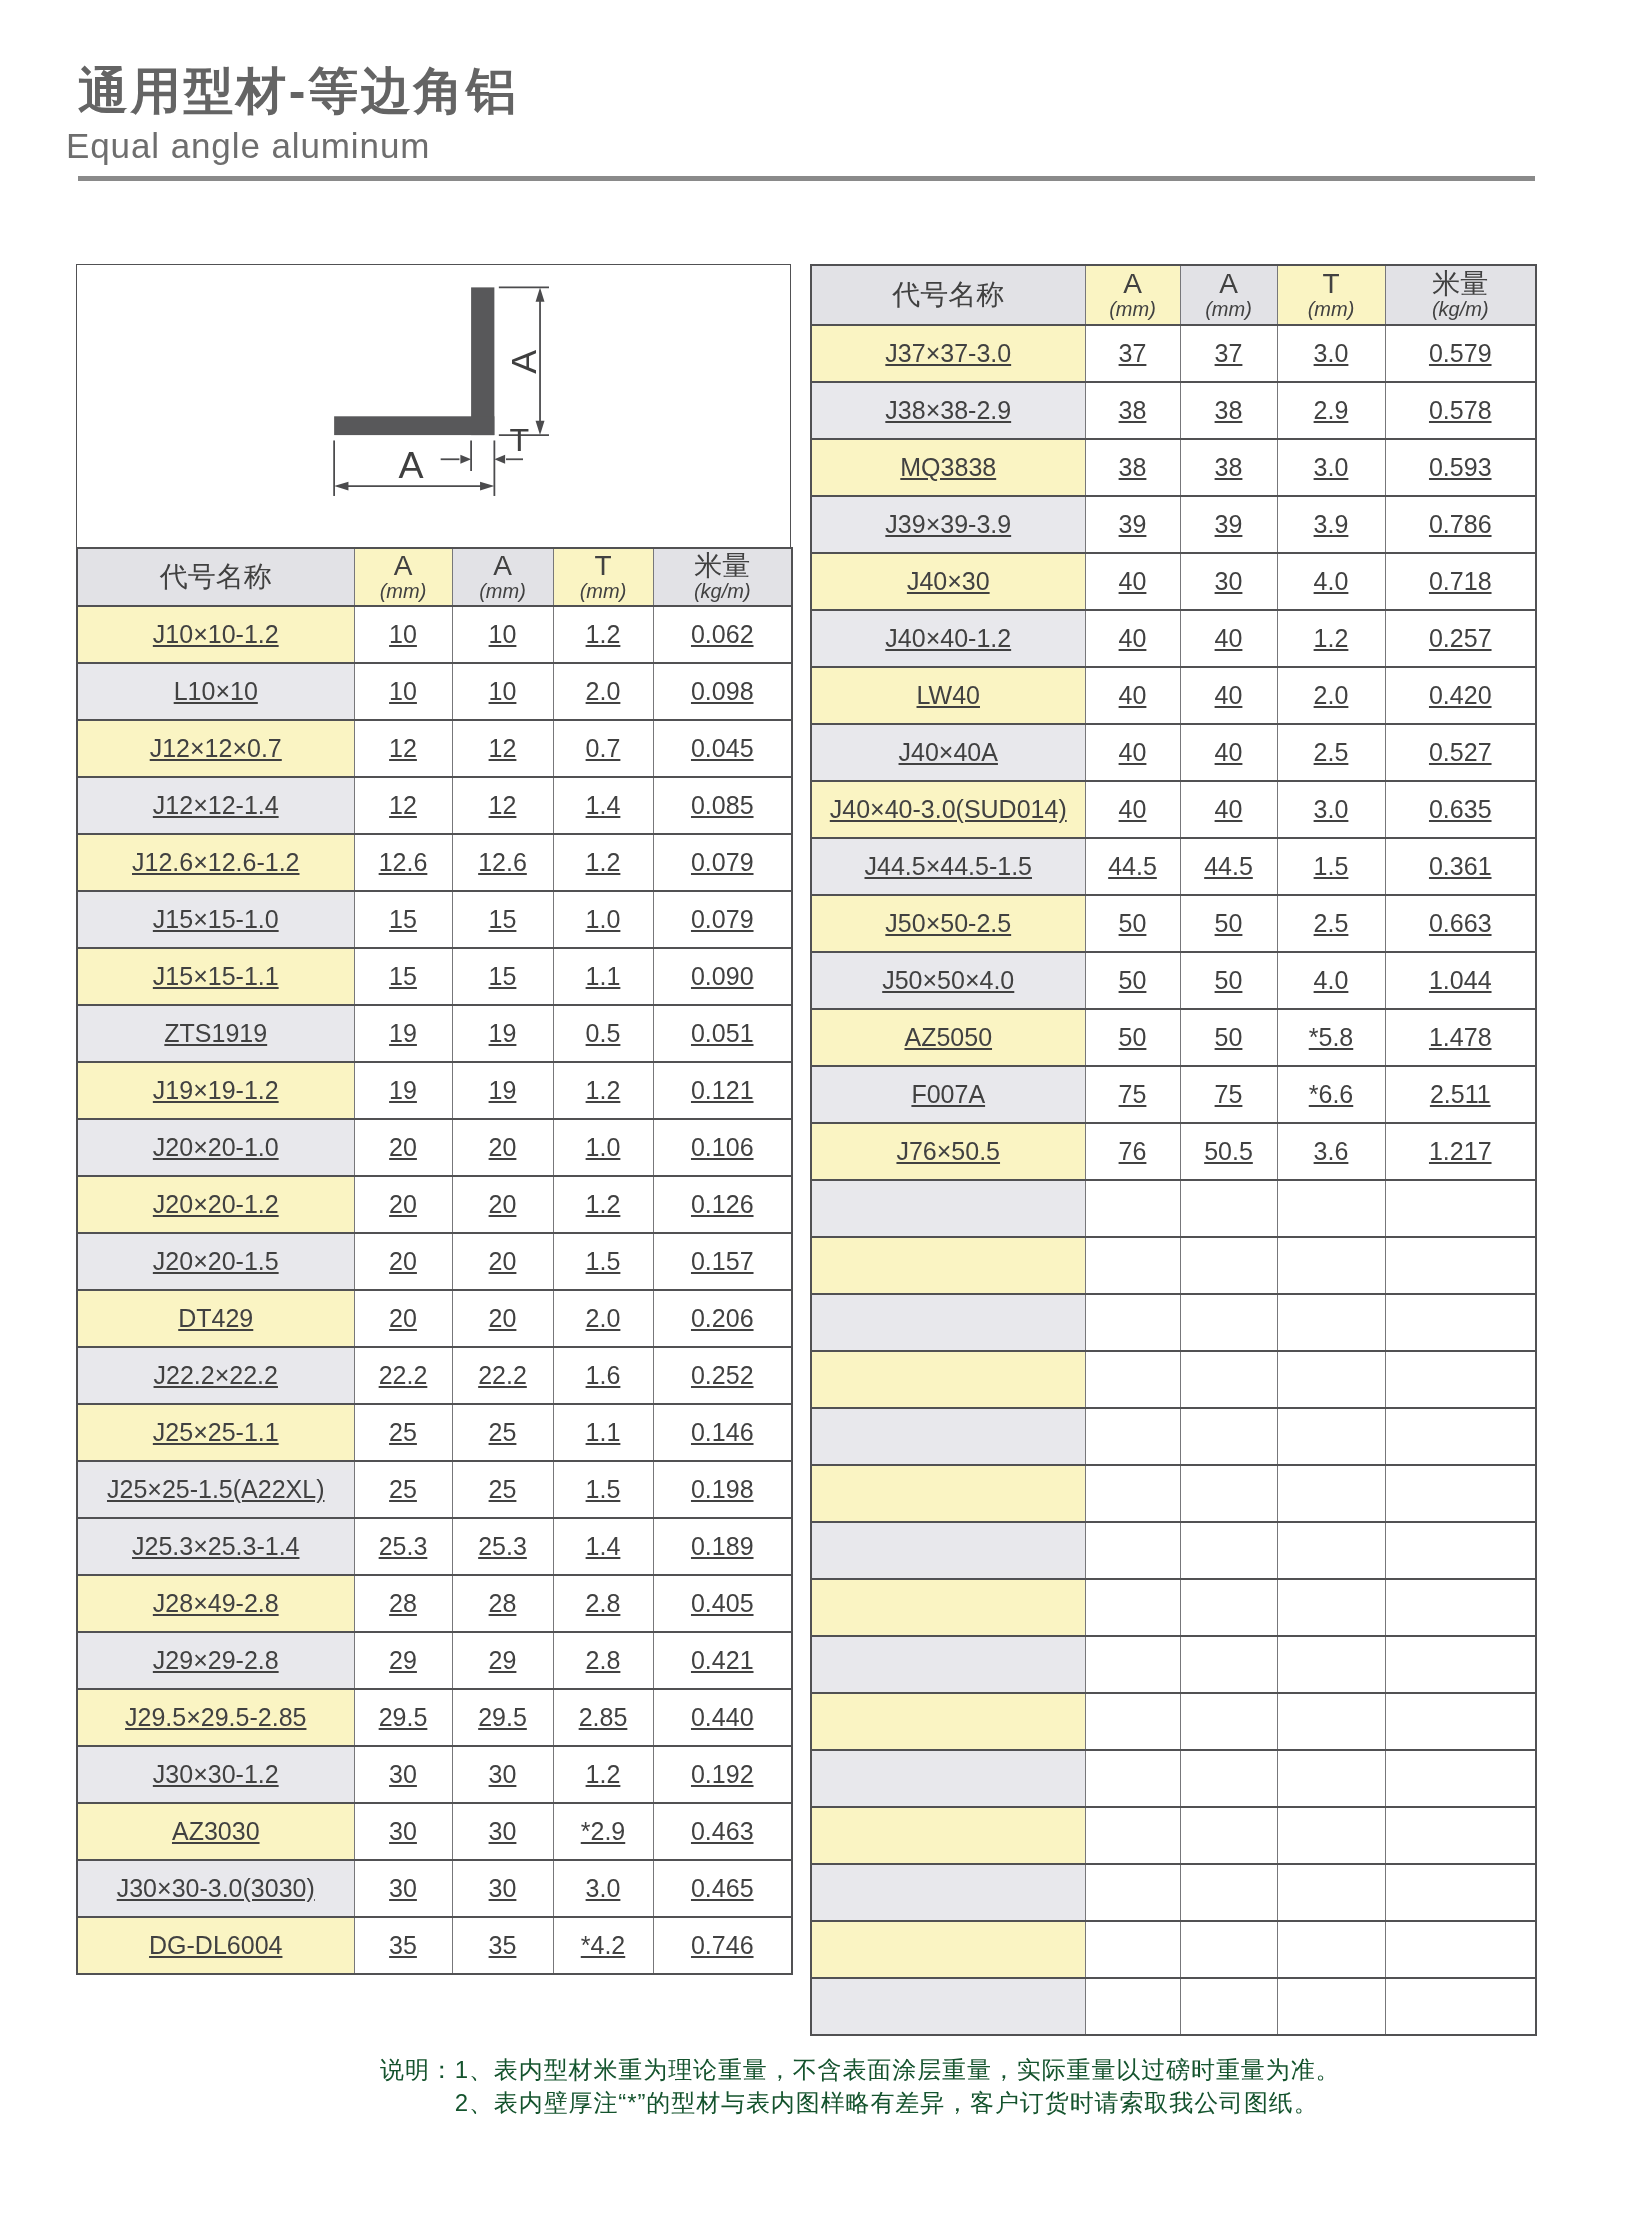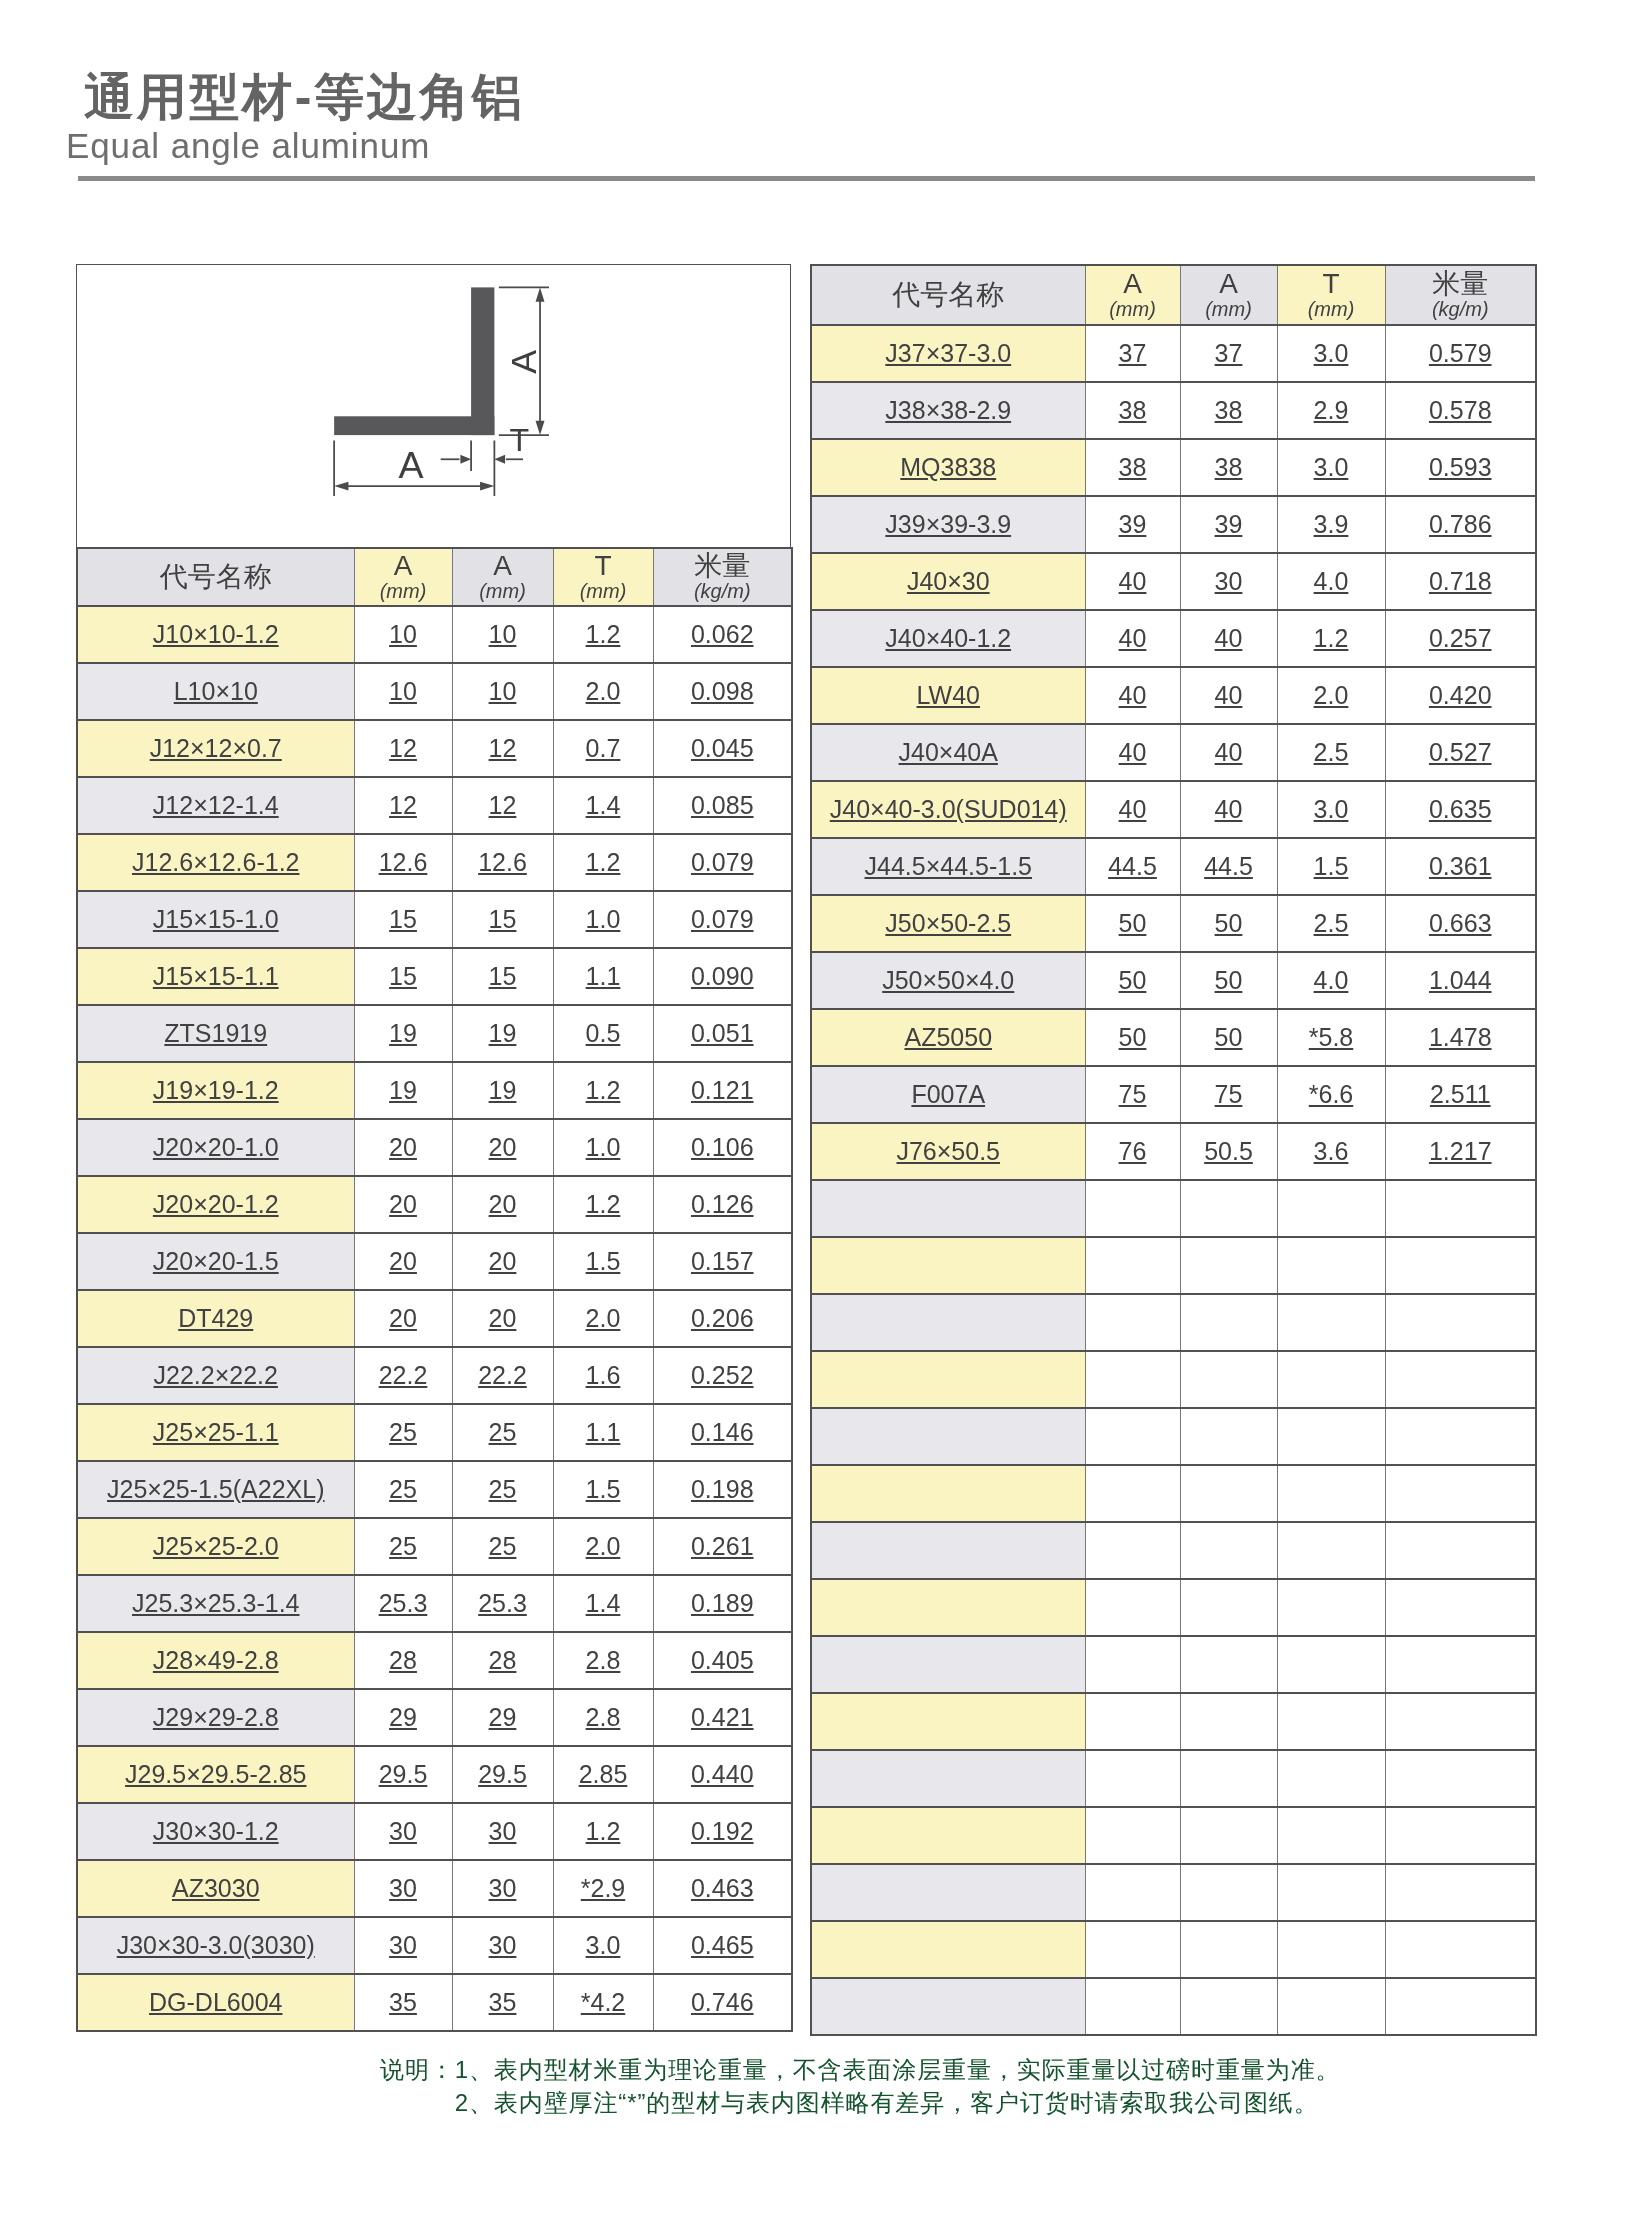--- a/index.html
+++ b/index.html
@@ -2,21 +2,21 @@
 <html style="--accent_yellow: #FAF4C3; --cell_gray: #E8E8EC; --header_gray: #E2E2E6; --grid_dark: #515153; --grid_light: #77777A; --ink: #414141; --title_gray: #646464; --rule_gray: #8A8A8A; --diagram_fill: #58585A;font-size:14.4px"><head>
 <meta charset="utf-8">
 <style>
   html,body{margin:0;padding:0;background:#ffffff;}
   .page{
     position:relative;width:1646px;height:2233px;background:#fff;
     font-family:"Liberation Sans","DejaVu Sans",sans-serif;color:var(--ink,#414141);
     overflow:hidden;
   }
   .title{
-    position:absolute;left:78px;top:58px;margin:6px;
+    position:absolute;left:78px;top:58px;margin:0;
     font-size:50px;font-weight:bold;letter-spacing:2.7px;color:var(--title_gray,#646464);
   }
   .subtitle{
     position:absolute;left:66px;top:126px;
     font-size:35px;letter-spacing:0.9px;color:#6e6e6e;
   }
   .rule{position:absolute;left:78px;top:176px;width:1457px;height:4.5px;background:var(--rule_gray,#8a8a8a);}
 
   .diagram-box{
     position:absolute;left:76px;top:264px;width:715px;height:284px;
@@ -243,27 +243,20 @@
           <td class="val">0.146</td>
         </tr>
         <tr>
           <td class="name n-g">J25×25-1.5(A22XL)</td>
           <td class="val">25</td>
           <td class="val">25</td>
           <td class="val">1.5</td>
           <td class="val">0.198</td>
         </tr>
         <tr>
-          <td class="name n-y">J25×25-2.0</td>
-          <td class="val">25</td>
-          <td class="val">25</td>
-          <td class="val">2.0</td>
-          <td class="val">0.261</td>
-        </tr>
-        <tr>
           <td class="name n-g">J25.3×25.3-1.4</td>
           <td class="val">25.3</td>
           <td class="val">25.3</td>
           <td class="val">1.4</td>
           <td class="val">0.189</td>
         </tr>
         <tr>
           <td class="name n-y">J28×49-2.8</td>
           <td class="val">28</td>
           <td class="val">28</td>

